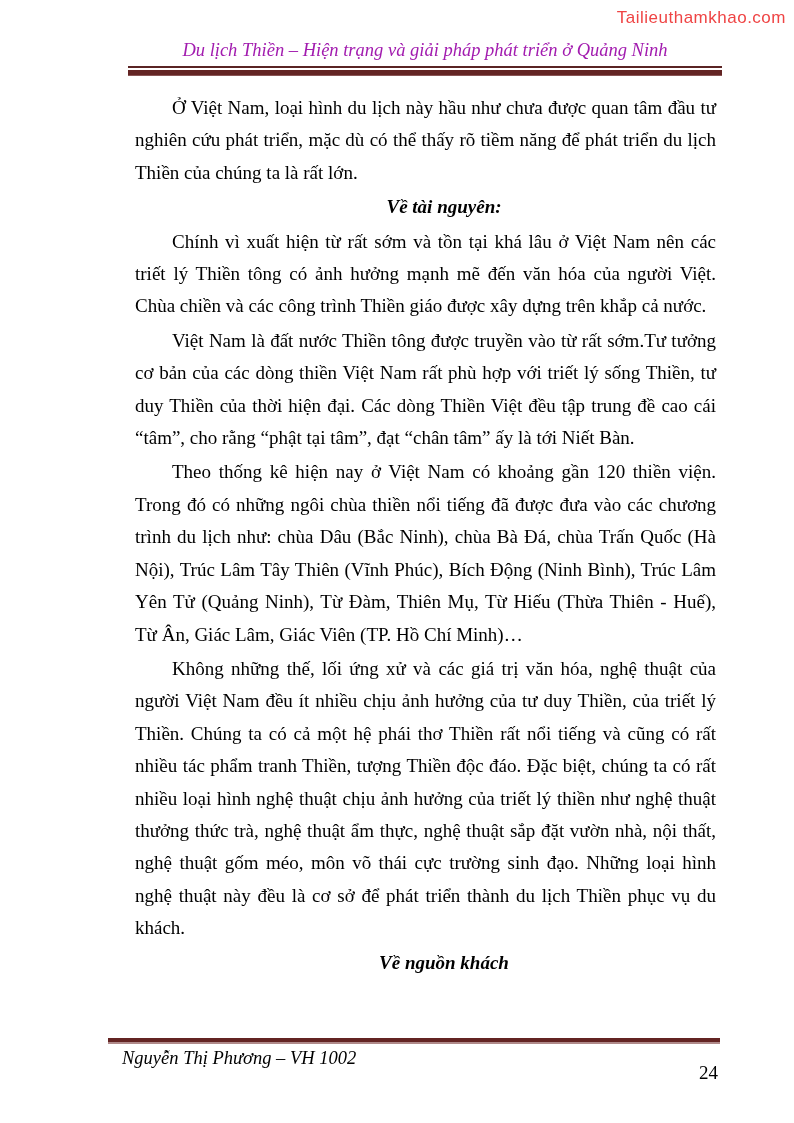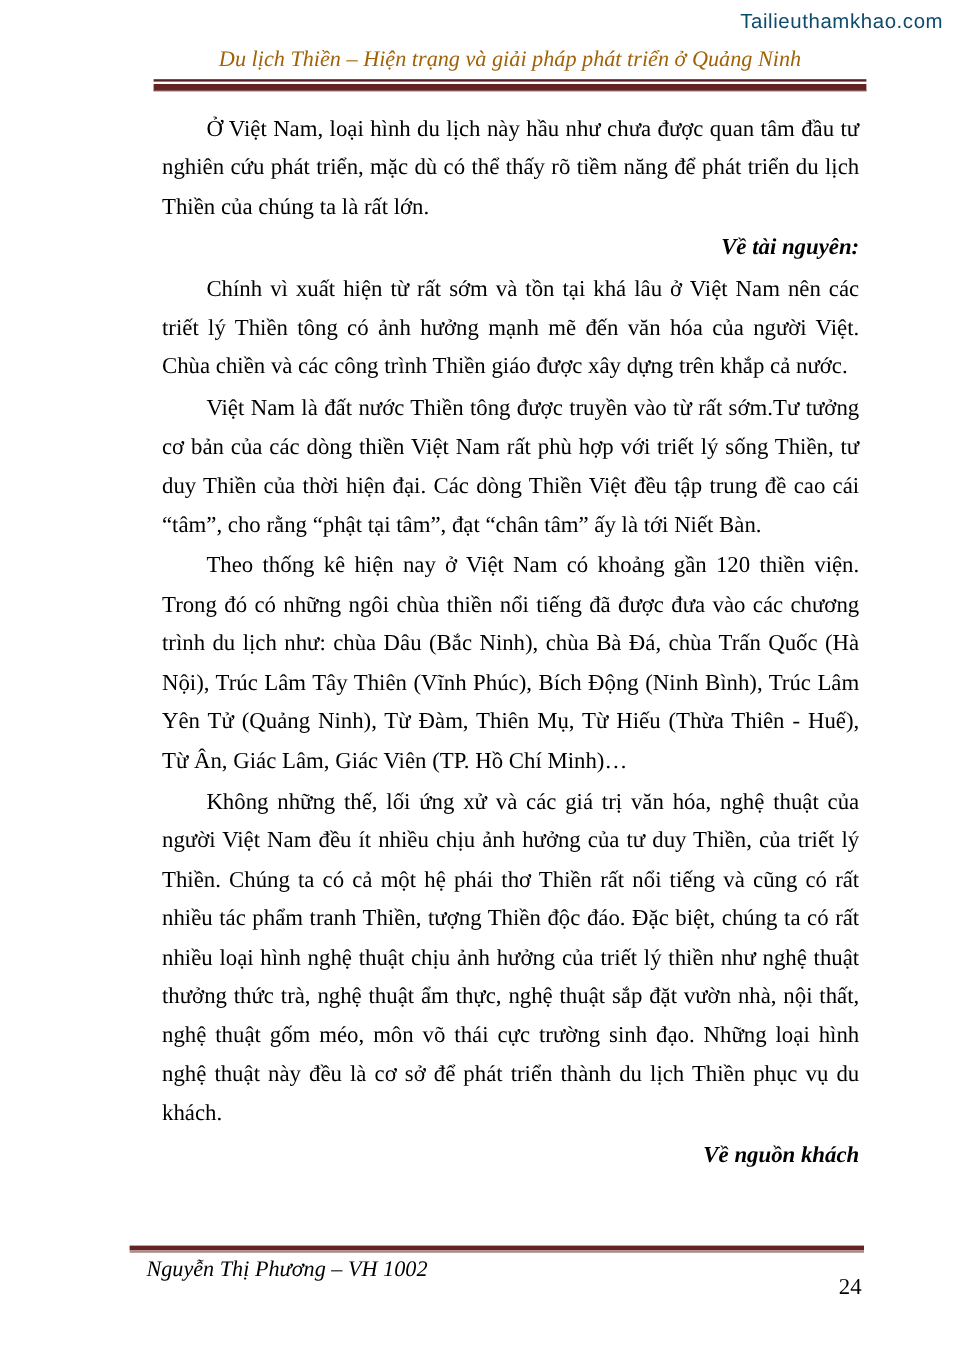--- a/index.html
+++ b/index.html
@@ -15,33 +15,33 @@
     overflow: hidden;
     font-family: "Liberation Serif", "DejaVu Serif", serif;
     color: #000000;
   }
   .watermark {
     position: absolute;
     top: 8px;
     right: 8px;
     font-family: "Liberation Sans", sans-serif;
     font-size: 17px;
-    color: #0c4a6e;
+    color: #ef4444;
     text-shadow: 1px 1px 0 #ffffff;
     letter-spacing: 0.5px;
   }
   .header-title {
     position: absolute;
     top: 40px;
     left: 128px;
     width: 594px;
     text-align: center;
     font-style: italic;
     font-size: 18.5px;
-    color: #a16207;
+    color: #a21caf;
     white-space: nowrap;
   }
   .header-rule-thin {
     position: absolute;
     top: 66px;
     left: 128px;
     width: 594px;
     height: 2px;
     background: #5a2424;
   }
@@ -63,21 +63,21 @@
     line-height: 32.4px;
     text-align: justify;
   }
   .body-text p {
     margin: 2px;
     text-indent: 37px;
   }
   .body-text p.section-heading {
     font-weight: bold;
     font-style: italic;
-    text-align: right;
+    text-align: center;
   }
   .footer-rule-thick {
     position: absolute;
     top: 1038px;
     left: 108px;
     width: 612px;
     height: 4px;
     background: #632423;
   }
   .footer-rule-light {

